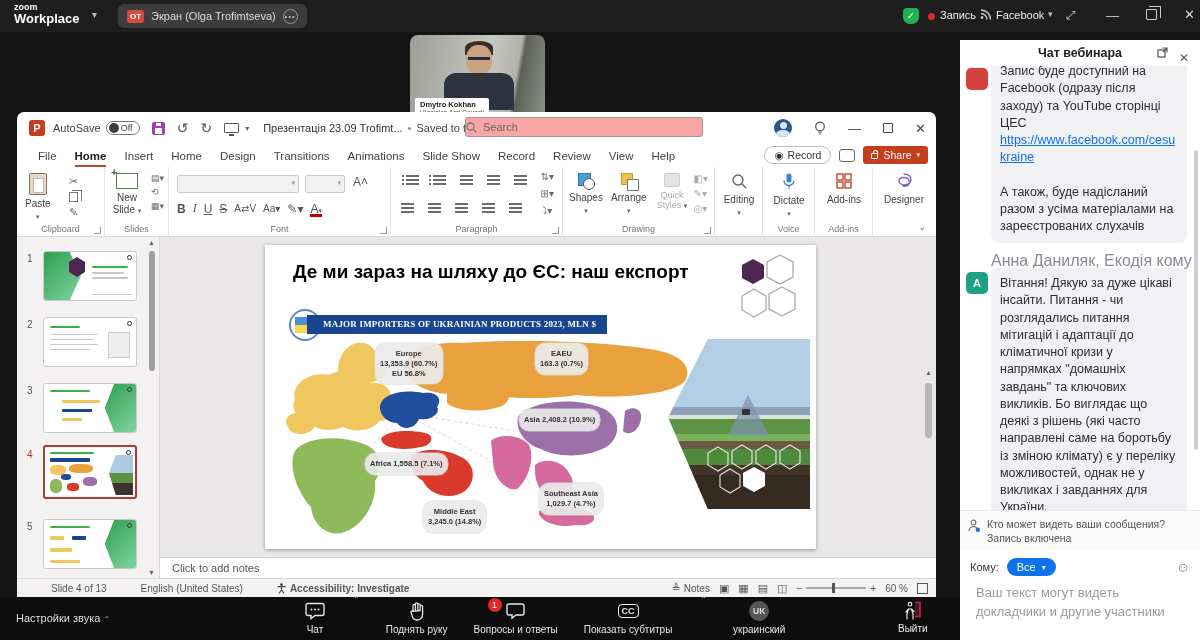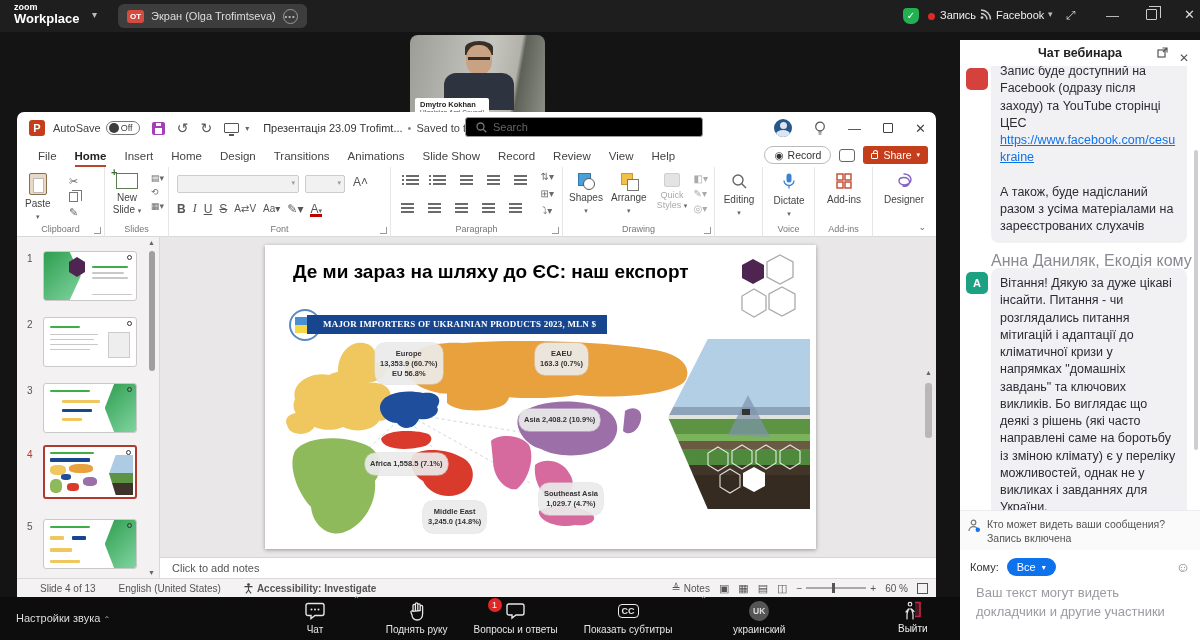--- a/index.html
+++ b/index.html
@@ -54,21 +54,21 @@
   .t-ico { margin-left:12px; font-size:14px; color:#555; }
   .save-ico { margin-left:12px; width:13px; height:13px; background:#a33fb5; border-radius:2px; position:relative; }
   .save-ico:after { content:""; position:absolute; left:3px; top:6px; width:7px; height:6px; background:#fff; }
   .save-ico:before { content:""; position:absolute; left:4px; top:1px; width:5px; height:3px; background:#fff; }
   .monitor-ico { margin-left:12px; width:15px; height:10px; border:1.5px solid #555; border-radius:1px; position:relative; }
   .monitor-ico:after { content:""; position:absolute; left:4px; bottom:-4px; width:5px; height:2px; background:#555; box-shadow:-2px 2px 0 2px transparent; }
   .tiny-chev { font-size:8px; color:#666; margin-left:6px; }
   .doc-title { margin-left:14px; color:#333; white-space:nowrap; }
   .saved-sep { margin:0 5px; color:#888; }
   .searchbox { position:absolute; left:448px; top:5px; width:238px; height:20px; border:1px solid #9a9a9a; border-radius:3px;
-               display:flex; align-items:center; gap:6px; padding:0 10px; color:#666; background:#000000; }
+               display:flex; align-items:center; gap:6px; padding:0 0; color:#666; background:#fca5a5; }
   .tbar-right { position:absolute; right:10px; top:0; height:32px; display:flex; align-items:center; gap:22px; }
   .user-ava { width:18px; height:18px; border-radius:50%; background:#28578c; position:relative; overflow:hidden; }
   .user-ava:before { content:""; position:absolute; left:5.5px; top:3px; width:7px; height:7px; background:#dce6f2; border-radius:50%; }
   .user-ava:after { content:""; position:absolute; left:2px; top:11px; width:14px; height:8px; background:#dce6f2; border-radius:50% 50% 0 0; }
   .wc { color:#444; font-size:13px; }
   .wc-max { width:10px; height:10px; border:1px solid #444; border-radius:1px; position:relative; }
 
   .ptabs { position:absolute; left:0; top:32px; width:100%; height:23px; display:flex; align-items:center;
            font-size:11.5px; color:#444; padding-left:12px; background:#fff; }
   .ptab { padding:3px 9px; position:relative; }
@@ -150,21 +150,21 @@
   .photo { position:absolute; left:403px; top:94px; width:142px; height:170px;
            clip-path:polygon(28% 0,100% 0,100% 100%,28% 100%,0 46%);
            background:linear-gradient(#b3cfe6 0 40%, #8fa3b8 40% 45%, #dfe3da 45% 47%, #5c9444 47% 56%, #7bb25c 56% 60%,
                       #6b5a43 60% 65%, #4f8a3c 65% 74%, #403528 74% 80%, #352b21 80% 100%); }
   .photo svg { position:absolute; left:0; top:0; }
 
   .notes { position:absolute; left:143px; top:445px; width:776px; height:21px; background:#fff; border-top:1px solid #d5d5d5;
            font-size:11px; color:#555; line-height:21px; padding-left:12px; }
   .pstatus { position:absolute; left:0; top:466px; width:100%; height:19px; background:#f4f2f2; border-top:1px solid #d9d9d9;
              font-size:10px; color:#555; display:flex; align-items:center; }
-  .ps-item { margin-left:23px; white-space:nowrap; }
+  .ps-item { margin-left:34px; white-space:nowrap; }
   .ps-right { position:absolute; right:8px; display:flex; align-items:center; gap:9px; }
   .vico { font-size:11px; color:#555; }
   .zoomslider { display:flex; align-items:center; gap:4px; color:#555; }
   .zs-track { width:60px; height:2px; background:#aaa; position:relative; }
   .zs-knob { position:absolute; left:26px; top:-4px; width:3px; height:10px; background:#555; }
   .fitico { width:11px; height:11px; border:1px solid #555; position:relative; }
 
   .ppt-vscroll { position:absolute; right:3px; top:130px; width:9px; height:310px; }
   .vs-thumb { position:absolute; left:1px; top:16px; width:7px; height:55px; background:#b9b7b7; border-radius:3px; }
   .vs-ar { position:absolute; left:0; width:100%; text-align:center; font-size:7px; color:#666; }

